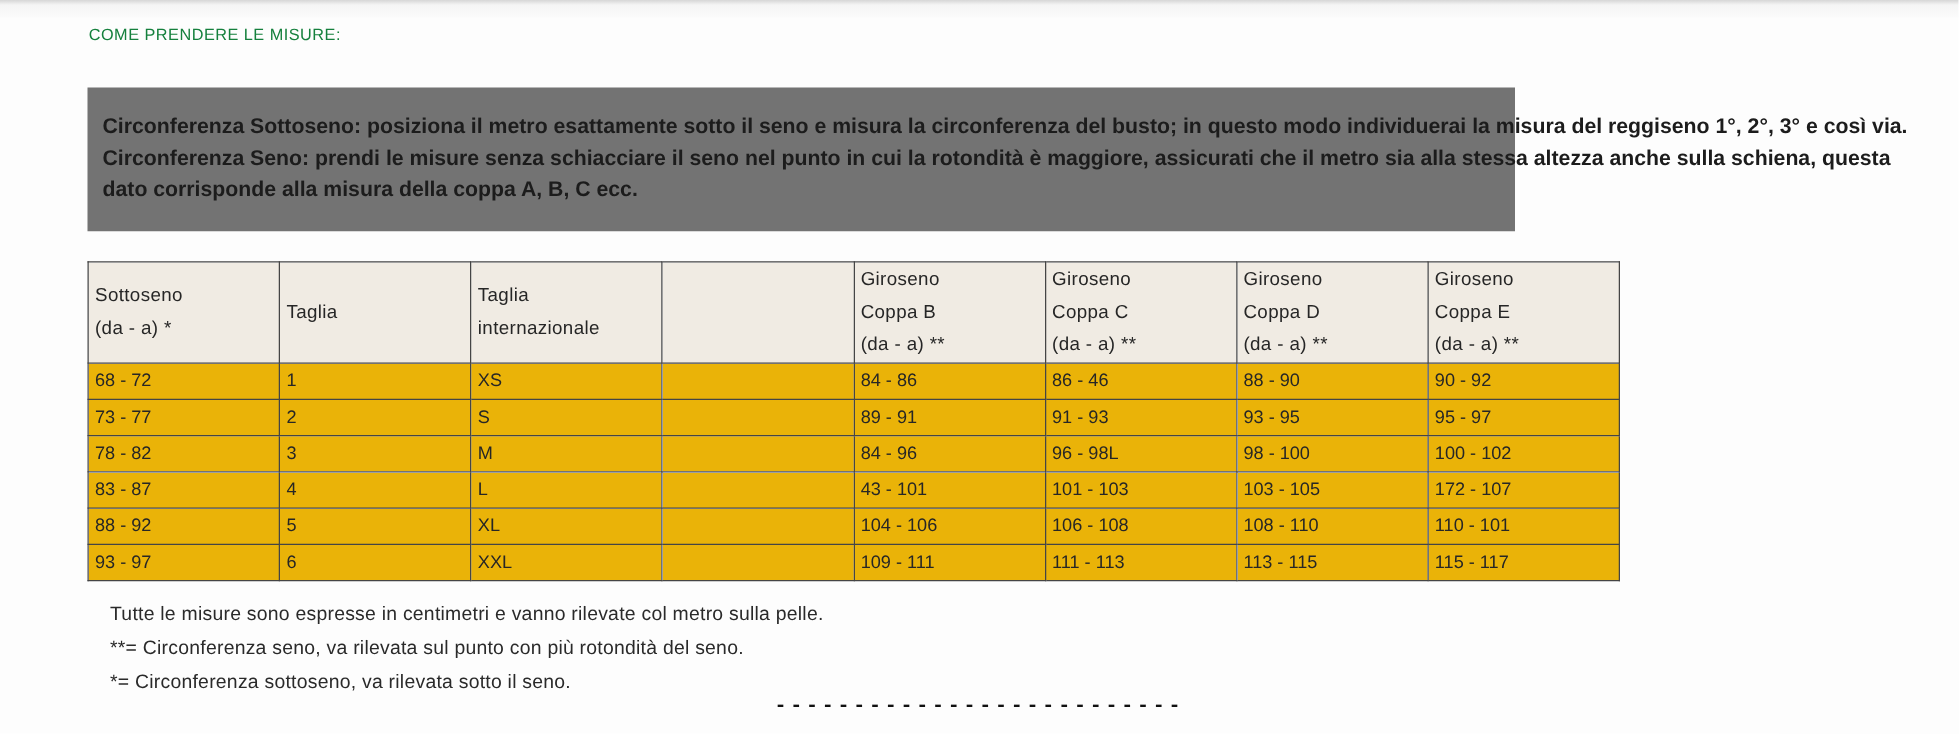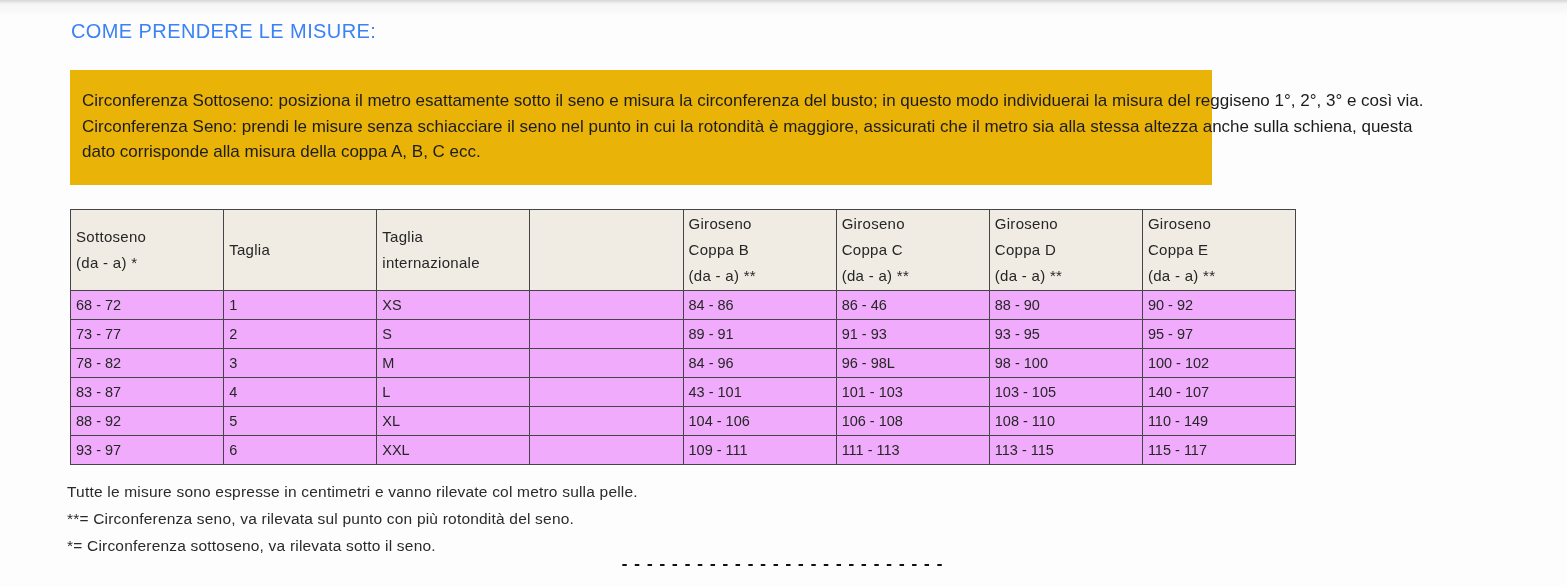--- a/index.html
+++ b/index.html
@@ -19,33 +19,34 @@
   .top-strip {
     position: absolute;
     top: 0; left: 0; right: 0;
     height: 14px;
     background: linear-gradient(#d6d6d6 0, #f5f5f5 4px, #fbfbfb 14px);
   }
   .page-title {
     position: absolute;
     top: 20px;
     left: 71px;
-    font-size: 20px;
+    font-size: 13px;
     letter-spacing: 0.4px;
-    color: #3b82f6;
+    color: #15803d;
   }
   .intro-box {
     position: absolute;
     top: 70px;
     left: 70px;
     width: 1142px;
     height: 115px;
-    background: #eab308;
+    background: #737373;
     box-sizing: border-box;
     padding: 18px 12px 0 12px;
+    font-weight: bold;
   }
   .intro-line {
     font-size: 17px;
     line-height: 25.5px;
     white-space: nowrap;
     color: #1c1c1c;
   }
   table.size-table {
     position: absolute;
     top: 209px;
@@ -65,30 +66,30 @@
   table.size-table thead th {
     background: #f0ebe3;
     height: 80px;
     vertical-align: middle;
     font-size: 15px;
     line-height: 26px;
     letter-spacing: 0.3px;
     color: #262626;
   }
   table.size-table tbody td {
-    background: #f0abfc;
+    background: #eab308;
     height: 28px;
     font-size: 14.5px;
     color: #262626;
     vertical-align: middle;
   }
   .notes {
     position: absolute;
     top: 478px;
-    left: 67px;
+    left: 88px;
   }
   .note-line {
     font-size: 15.5px;
     line-height: 27px;
     letter-spacing: 0.2px;
     color: #2a2a2a;
   }
   .dashed-divider {
     position: absolute;
     top: 556px;
@@ -188,31 +189,31 @@
           <td>100 - 102</td>
         </tr>
         <tr>
           <td>83 - 87</td>
           <td>4</td>
           <td>L</td>
           <td></td>
           <td>43 - 101</td>
           <td>101 - 103</td>
           <td>103 - 105</td>
-          <td>140 - 107</td>
+          <td>172 - 107</td>
         </tr>
         <tr>
           <td>88 - 92</td>
           <td>5</td>
           <td>XL</td>
           <td></td>
           <td>104 - 106</td>
           <td>106 - 108</td>
           <td>108 - 110</td>
-          <td>110 - 149</td>
+          <td>110 - 101</td>
         </tr>
         <tr>
           <td>93 - 97</td>
           <td>6</td>
           <td>XXL</td>
           <td></td>
           <td>109 - 111</td>
           <td>111 - 113</td>
           <td>113 - 115</td>
           <td>115 - 117</td>

